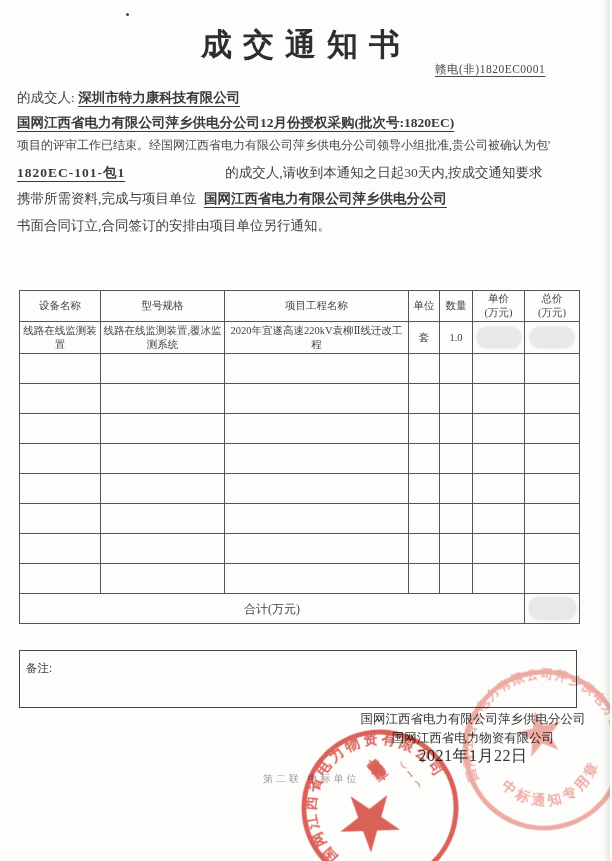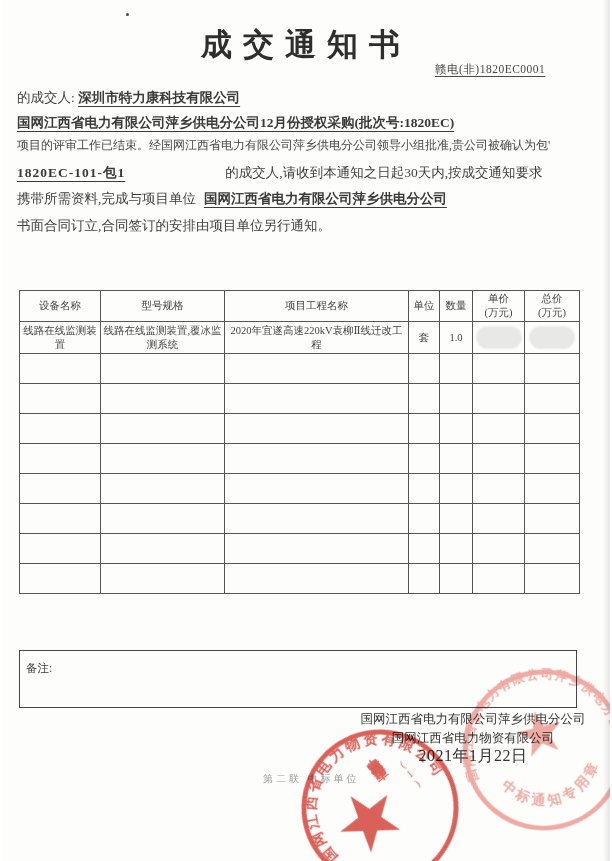--- a/index.html
+++ b/index.html
@@ -181,20 +181,24 @@
         </tr>
     <tr class="row-e">
           <td></td>
           <td></td>
           <td></td>
           <td></td>
           <td></td>
           <td></td>
           <td></td>
         </tr>
+    <tr class="row-t">
+      <td colspan="6" style="font-size:12px;">合计(万元)</td>
+      <td><span class="pill big"></span></td>
+    </tr>
   </tbody>
     </table>
 
   <div class="remarks">
     <span>备注:</span>
   </div>
 
   <div class="footer">
     <div>国网江西省电力有限公司萍乡供电分公司</div>
     <div>国网江西省电力物资有限公司</div>

